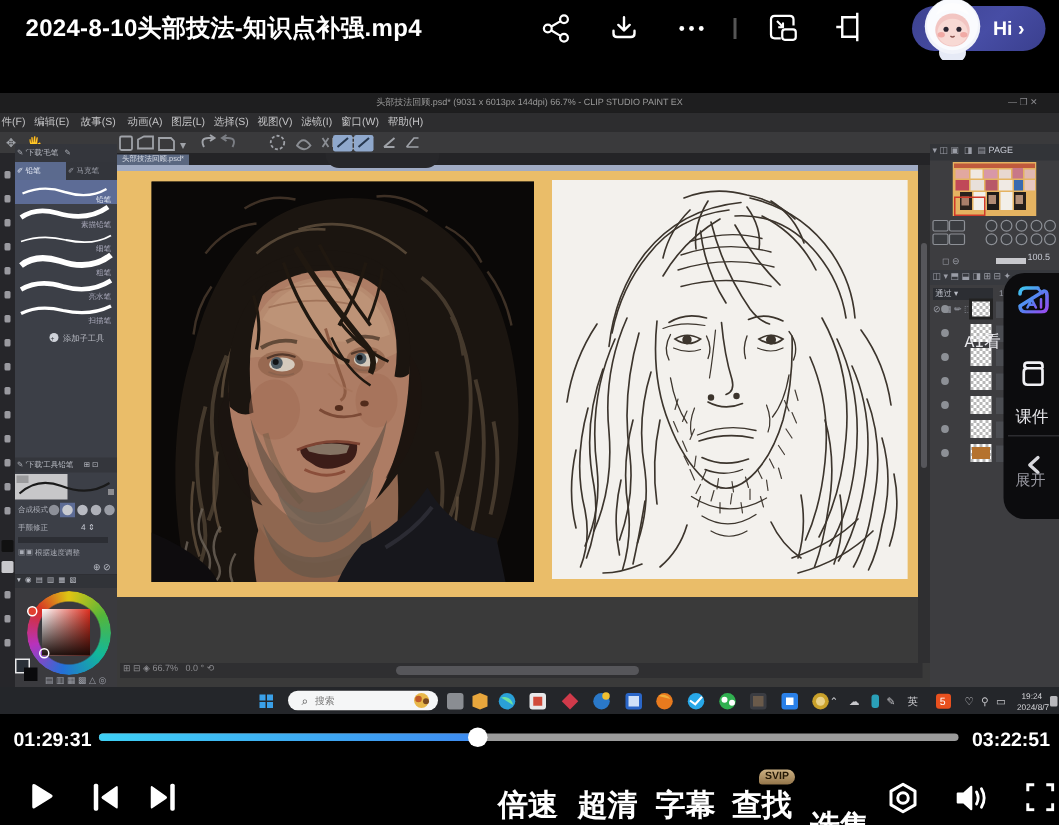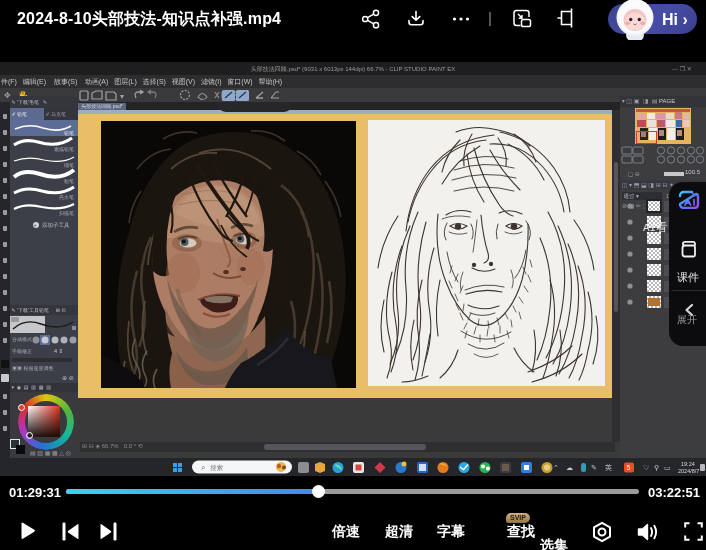--- a/index.html
+++ b/index.html
@@ -5,21 +5,21 @@
   html,body{margin:0;padding:0;background:#000;}
   body{width:706px;height:550px;position:relative;overflow:hidden;
        font-family:"Liberation Sans", sans-serif;}
   .abs{position:absolute;}
   
   #topbar{left:0;top:0;width:706px;height:40px;background:#000;}
   #title{left:17px;top:9px;color:#fff;font-size:16px;font-weight:bold;letter-spacing:0.2px;}
   
   #pill{left:608px;top:4px;width:89px;height:30px;border-radius:15px;
         background:linear-gradient(135deg,#3d4290 0%,#474da5 55%,#3a3f8e 100%);}
-  #hitxt{left:662px;top:11px;color:#fff;font-size:16px;font-weight:bold;}
+  #hitxt{left:662px;top:11px;color:#fff;font-size:13px;font-weight:bold;}
   
   #video{left:0;top:40px;width:706px;height:437px;background:#000;overflow:hidden;}
   
   .csp-title{left:0;top:22px;width:706px;height:13px;background:#1e1e1f;color:#9a9a9a;
              font-size:6px;text-align:center;line-height:14px;}
   .csp-menu{left:0;top:35px;width:706px;height:13px;background:#2d2d2f;color:#c4c4c6;
             font-size:7px;line-height:13px;white-space:nowrap;}
   .csp-tools{left:0;top:48px;width:706px;height:14px;background:#3a3a3c;}
   
   #lstrip{left:0;top:62px;width:10px;height:356px;background:#26262a;}
@@ -35,21 +35,21 @@
   #rpanel{left:620px;top:56px;width:86px;height:362px;background:#3d3d40;}
   
   #taskbar{left:0;top:418px;width:706px;height:18px;background:#24262a;}
   
   #roverlay{left:669px;top:182px;width:37px;height:164px;background:#0c0c0e;
             border-radius:14px 0 0 14px;}
   
   #prog{left:0;top:477px;width:706px;height:29px;background:#000;}
   #ctrl{left:0;top:506px;width:706px;height:44px;background:#000;}
   .t-time{color:#fff;font-size:13px;font-weight:bold;}
-  .btn-txt{color:#fff;font-size:14px;font-weight:bold;}
+  .btn-txt{color:#fff;font-size:20px;font-weight:bold;}
 </style>
 </head>
 <body>
 
 <div class="abs" id="topbar"></div>
 <div class="abs" id="title">2024-8-10头部技法-知识点补强.mp4</div>
 
 <svg class="abs" style="left:361px;top:9px" width="20" height="20" viewBox="0 0 20 20">
  <g stroke="#fff" stroke-width="1.5" fill="none">
   <circle cx="4.2" cy="10" r="2.6"></circle>
@@ -656,21 +656,21 @@
  <rect x="0.5" y="0.5" width="3" height="18" rx="1.2" fill="#fff"></rect>
  <path d="M15.5 2.2 q1-0.8 1 0.8 v13 q0 1.6-1 0.8 l-9.4-6.3 q-1-0.8 0-1.6 z" fill="#fff"></path>
 </svg>
 <svg class="abs" style="left:100px;top:522px" width="17" height="19" viewBox="0 0 17 19">
  <rect x="13.5" y="0.5" width="3" height="18" rx="1.2" fill="#fff"></rect>
  <path d="M1.5 2.2 q-1-0.8-1 0.8 v13 q0 1.6 1 0.8 l9.4-6.3 q1-0.8 0-1.6 z" fill="#fff"></path>
 </svg>
 <div class="abs btn-txt" style="left:332px;top:523px;">倍速</div>
 <div class="abs btn-txt" style="left:385px;top:523px;">超清</div>
 <div class="abs btn-txt" style="left:437px;top:523px;text-align:right;">字幕</div>
-<div class="abs btn-txt" style="left:507px;top:523px;">查找</div>
+<div class="abs btn-txt" style="left:488px;top:523px;">查找</div>
 <div class="abs btn-txt" style="left:540px;top:537px;">选集</div>
 <div class="abs" style="left:506px;top:513px;width:24px;height:10px;border-radius:5px 5px 5px 2px;
      background:linear-gradient(180deg,#cdb183,#93754a);color:#241806;font-size:7px;font-weight:bold;
      text-align:center;line-height:10px;">SVIP</div>
 
 <svg class="abs" style="left:591px;top:521px" width="22" height="22" viewBox="0 0 22 22">
  <path d="M11 1.8 L19 6.4 V15.6 L11 20.2 L3 15.6 V6.4 Z" fill="none" stroke="#fff" stroke-width="2" stroke-linejoin="round"></path>
  <circle cx="11" cy="11" r="3.5" fill="none" stroke="#fff" stroke-width="2"></circle>
 </svg>
 

